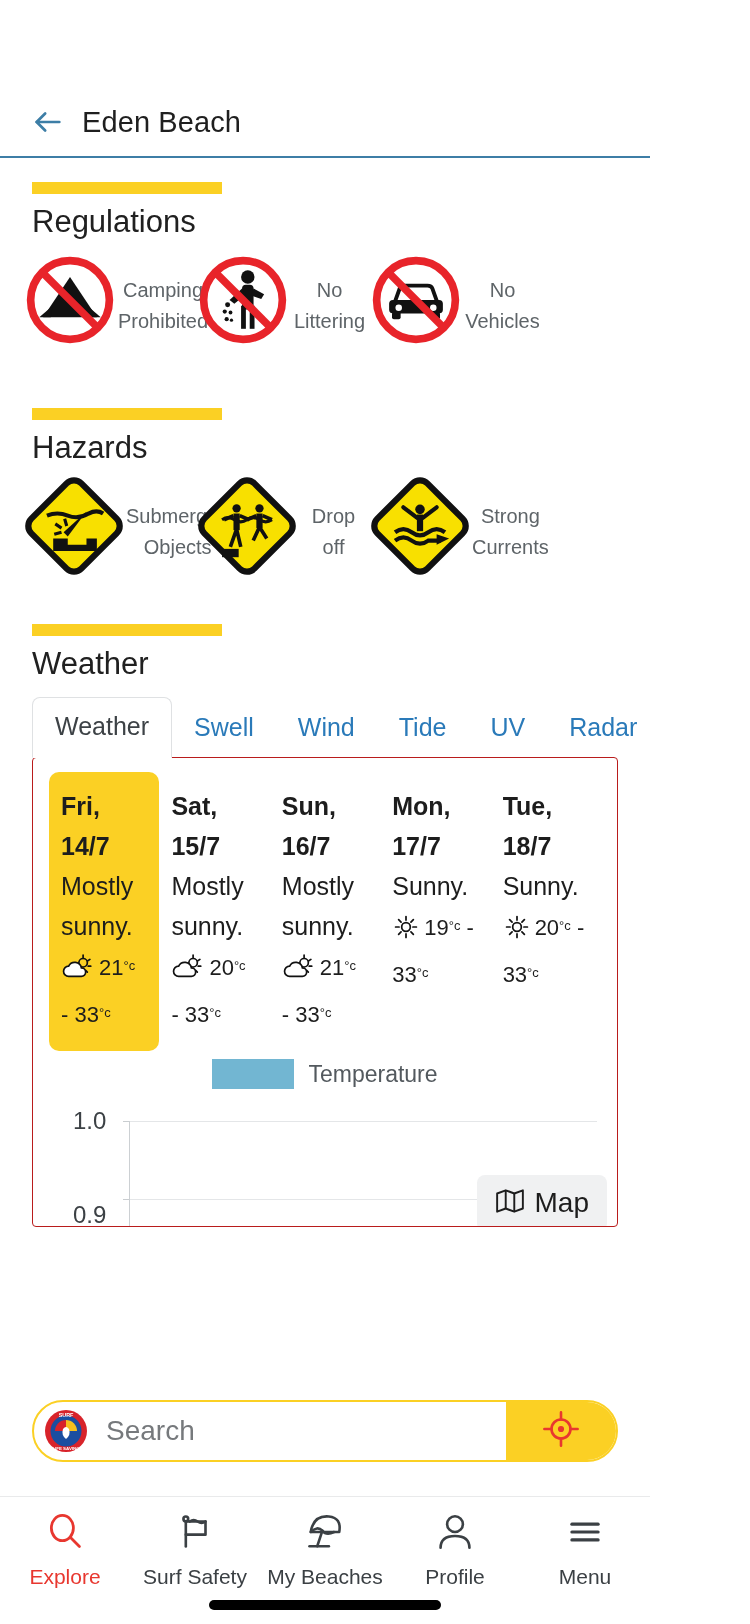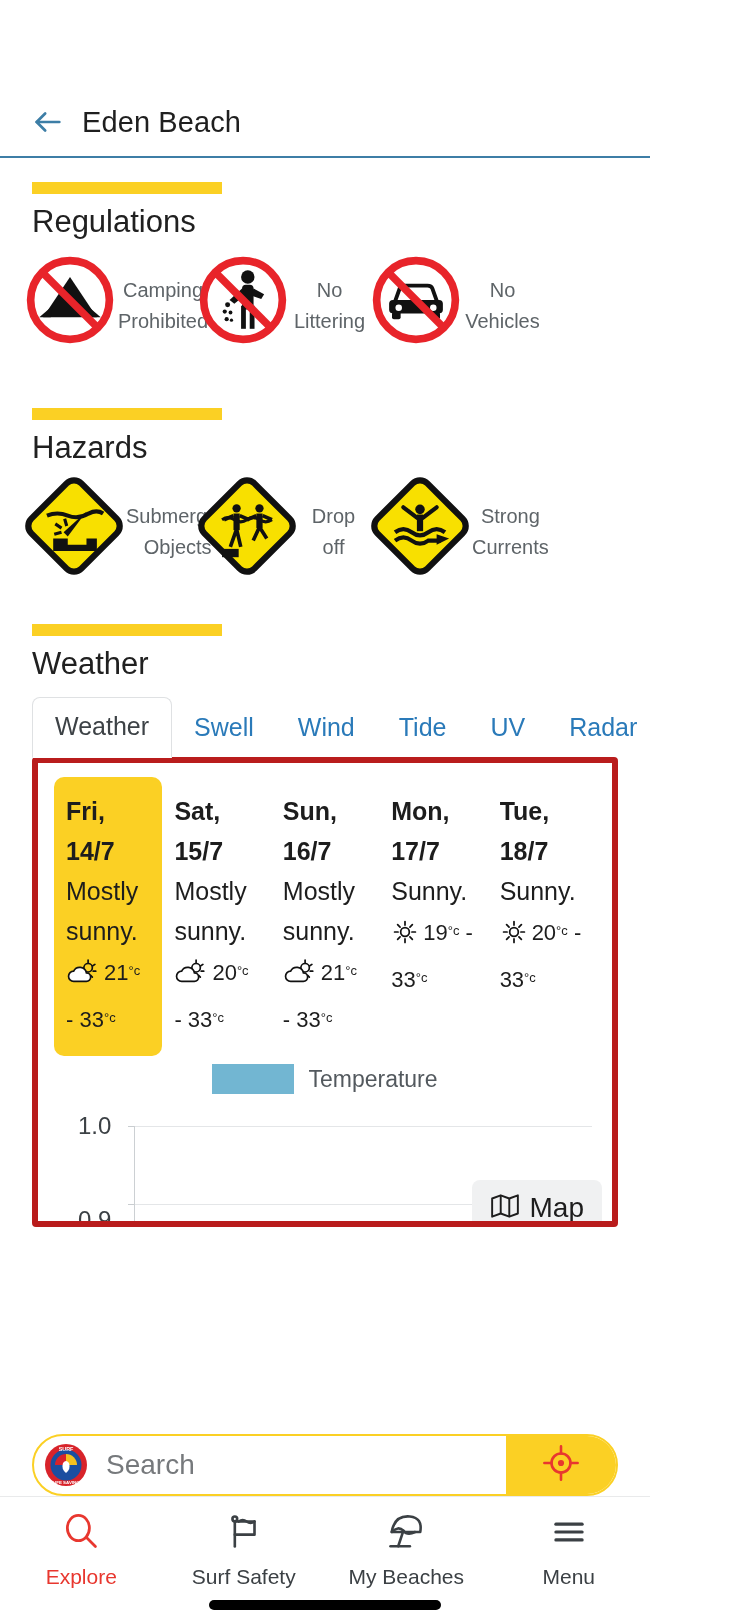--- a/index.html
+++ b/index.html
@@ -105,21 +105,21 @@
     border-bottom: 1px solid #fff;
     border-radius: 8px 8px 0 0;
     background: #fff;
     position: relative;
     z-index: 3;
   }
 
   
   .weather-panel {
     margin: 0 32px 0 32px;
-    border: 6px solid #b91c1c;
+    border: 1px solid #b91c1c;
     border-radius: 4px;
     position: relative;
     height: 470px;
     margin-top: -1px;
     overflow: hidden;
   }
   .forecast-row {
     display: flex;
     padding: 14px 16px 0 16px;
     align-items: flex-start;
@@ -207,21 +207,21 @@
     gap: 10px;
     cursor: pointer;
   }
   .map-btn-label { font-size: 28px; color: #1d1d1d; }
 
   
   .searchwrap {
     flex: none;
     height: 96px;
     display: flex;
-    align-items: flex-end;
+    align-items: flex-start;
     padding: 0 32px;
     background: #fff;
   }
   .searchbar {
     position: relative;
     flex: 1;
     height: 62px;
     border: 2px solid #fbd024;
     border-radius: 34px;
     display: flex;
@@ -578,20 +578,29 @@
         <svg width="44" height="42" viewBox="0 0 34 32" fill="none" stroke="#3b4044" stroke-width="2" stroke-linecap="round" stroke-linejoin="round">
           <path d="M6 16 q2 -13 14 -12 q10 1 8 12 Z"></path>
           <path d="M6 16 q5 -5 9 -1 q3 4 9 1"></path>
           <line x1="15" y1="15" x2="11" y2="27"></line>
           <line x1="5" y1="27" x2="20" y2="27"></line>
         </svg>
       </span>
       <span class="navlabel">My Beaches</span>
     </div>
 
+    <div class="navitem">
+      <span>
+        <svg width="42" height="42" viewBox="0 0 32 32" fill="none" stroke="#3b4044" stroke-width="2" stroke-linecap="round" stroke-linejoin="round">
+          <circle cx="16" cy="10" r="6"></circle>
+          <path d="M5 28 q0 -9 11 -9 q11 0 11 9"></path>
+        </svg>
+      </span>
+      <span class="navlabel">Profile</span>
+    </div>
 
     <div class="navitem">
       <span>
         <svg width="42" height="42" viewBox="0 0 32 32" fill="none" stroke="#3b4044" stroke-width="2.4" stroke-linecap="round">
           <line x1="6" y1="10" x2="26" y2="10"></line>
           <line x1="6" y1="16" x2="26" y2="16"></line>
           <line x1="6" y1="22" x2="26" y2="22"></line>
         </svg>
       </span>
       <span class="navlabel">Menu</span>

